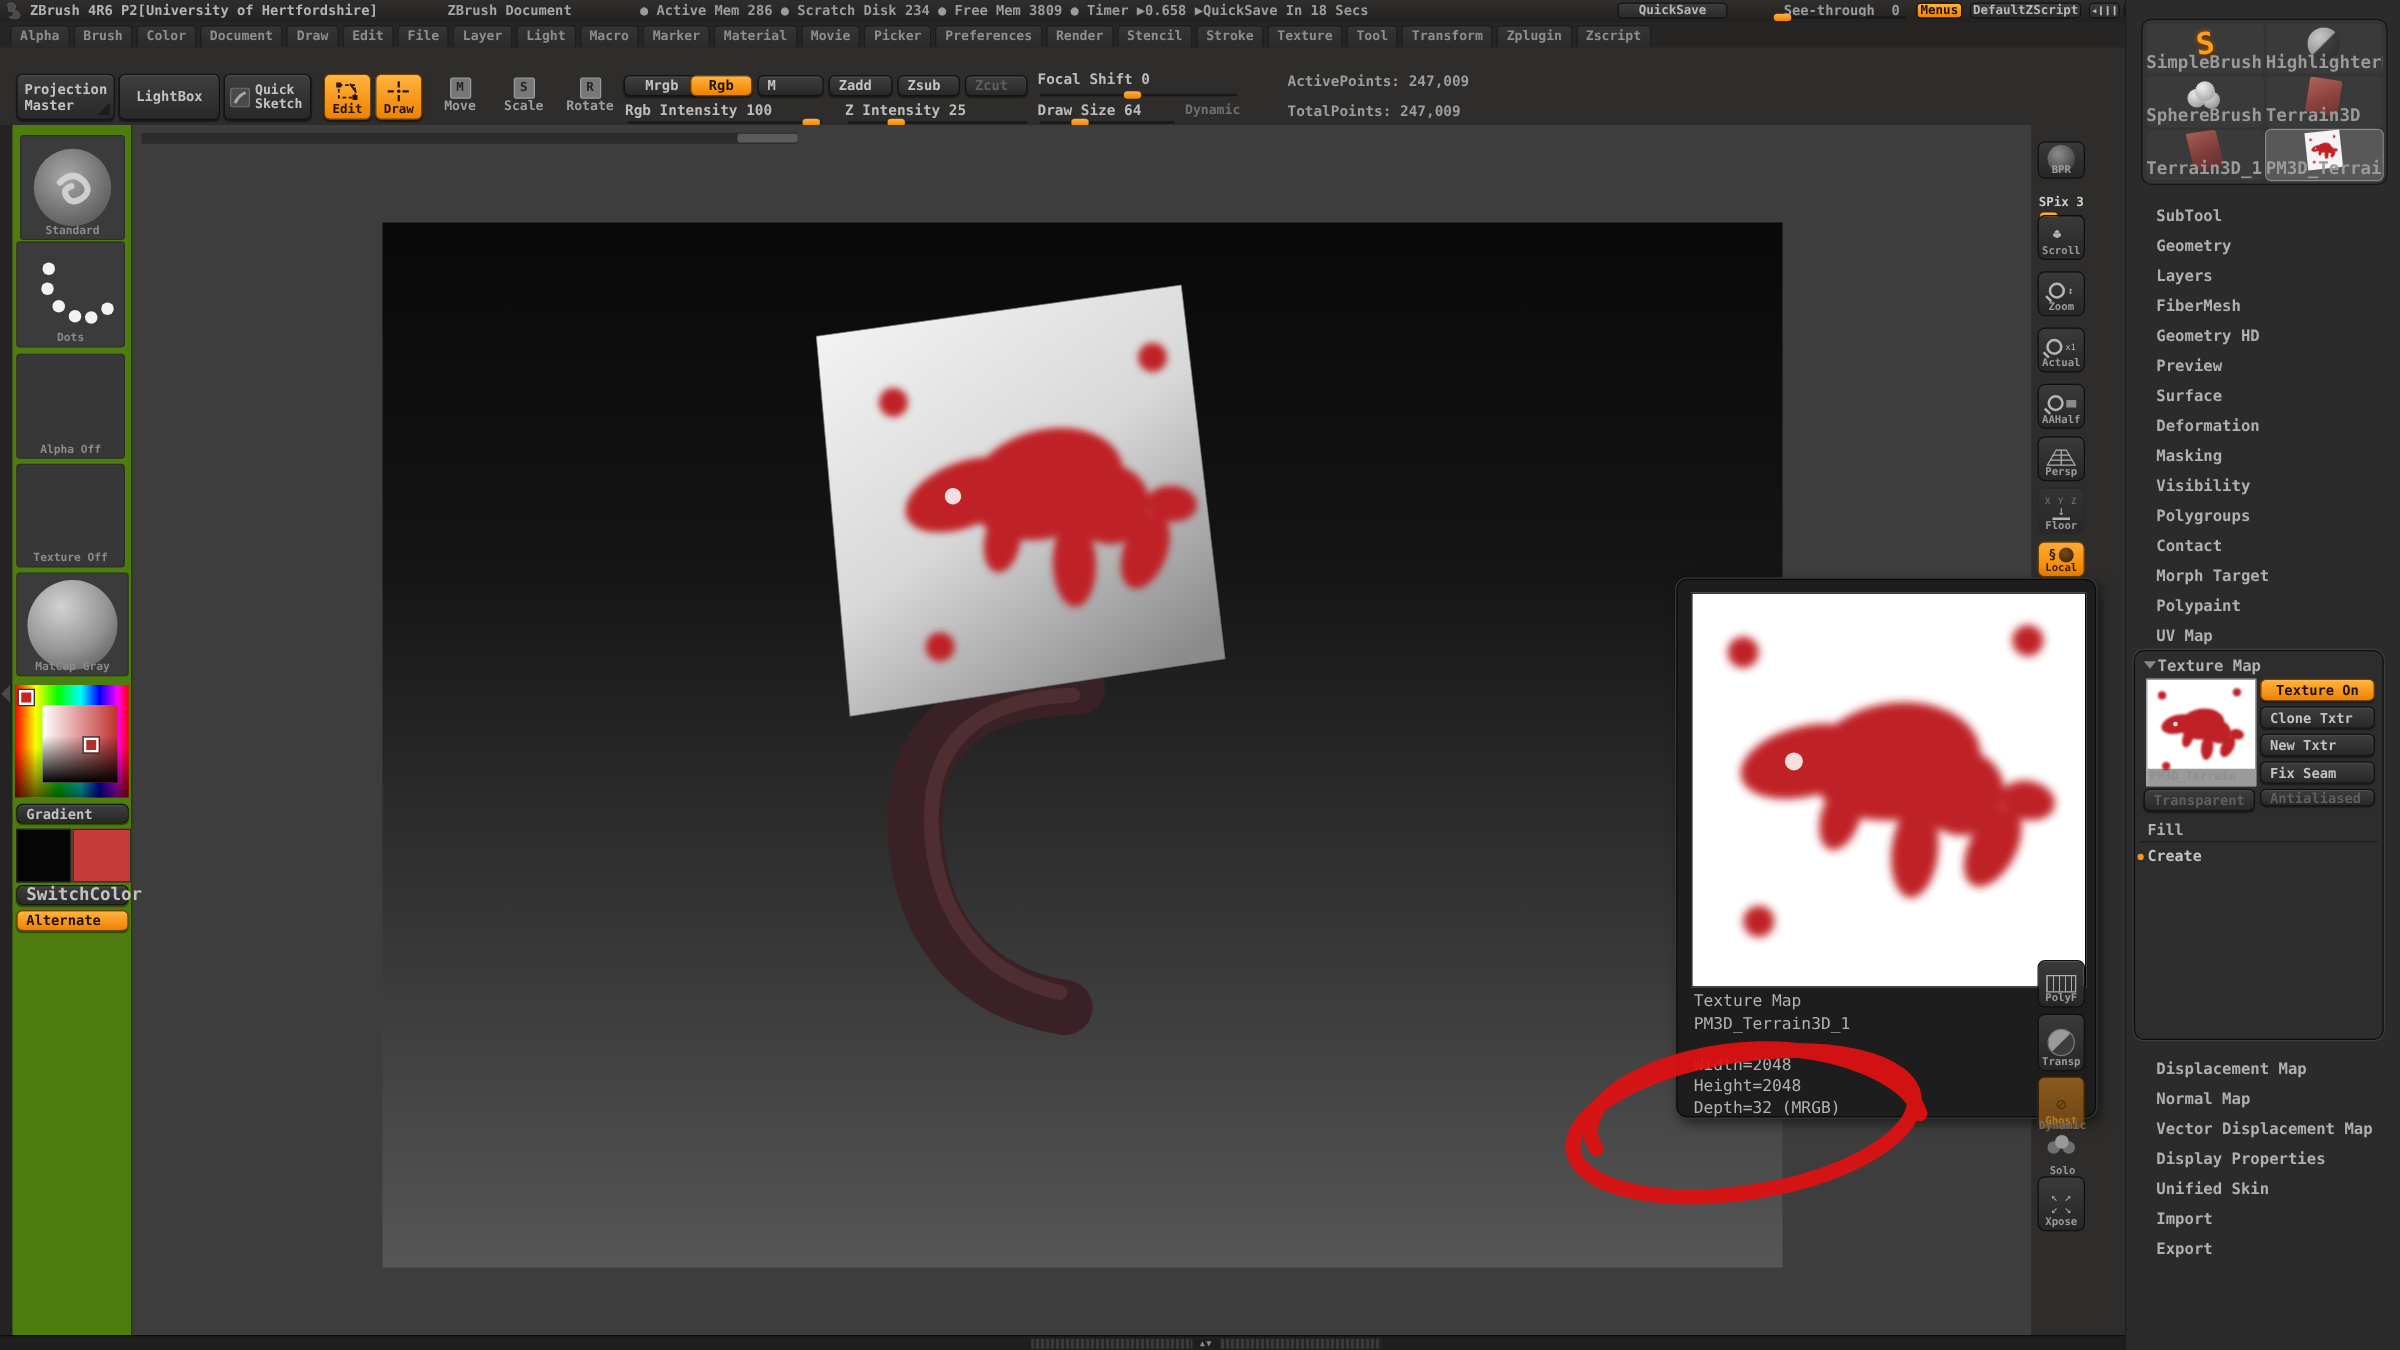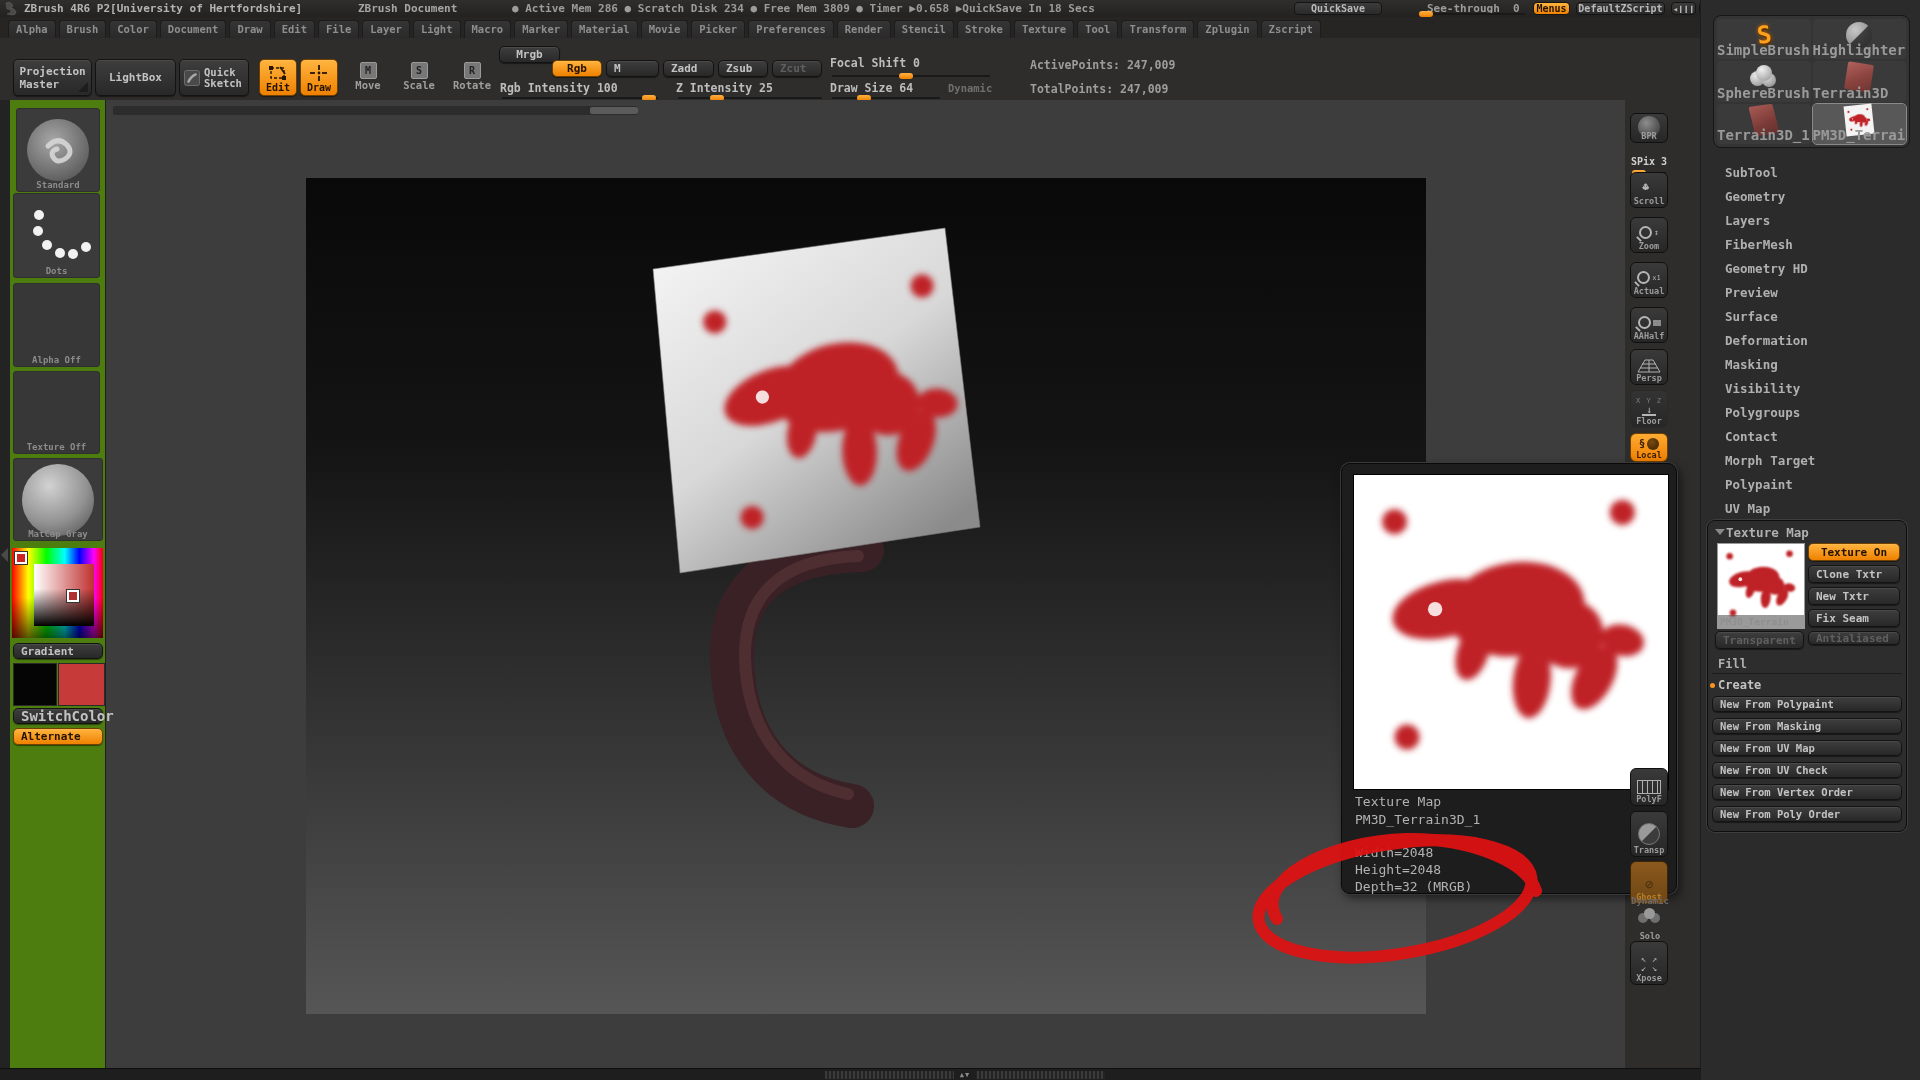--- a/index.html
+++ b/index.html
@@ -232,21 +232,21 @@
     </div>
     <div class="abs" style="left:398px;top:24px;width:42px;height:34px;display:flex;flex-direction:column;align-items:center;cursor:pointer">
       <span class="keybox">S</span>
       <span class="lbl" style="position:static;color:#9e9e9e;font-size:10.5px">Scale</span>
     </div>
     <div class="abs" style="left:450px;top:24px;width:44px;height:34px;display:flex;flex-direction:column;align-items:center;cursor:pointer">
       <span class="keybox">R</span>
       <span class="lbl" style="position:static;color:#9e9e9e;font-size:10.5px">Rotate</span>
     </div>
 
-    <div class="btn abs" style="left:499px;top:8px;width:61px;height:17px">
+    <div class="btn abs" style="left:499px;top:22px;width:61px;height:17px">
       <span>Mrgb</span>
       </div>
     <div class="btn orange abs" style="left:552px;top:22px;width:50px;height:17px">
       <span>Rgb</span>
       </div>
     <div class="btn abs left" style="left:606px;top:22px;width:53px;height:17px">
       <span>M</span>
       </div>
     <div class="btn abs left" style="left:663px;top:22px;width:51px;height:17px">
       <span>Zadd</span>
@@ -543,31 +543,32 @@
       <div class="btn dim abs left" style="left:7px;top:110px;width:89px;height:18px">
         <span>Transparent</span>
         </div>
       <div class="btn dim abs left" style="left:100px;top:110px;width:92px;height:14px">
         <span>Antialiased</span>
         </div>
       <div style="position:absolute;left:10px;top:136px;font-size:12px;font-weight:bold;color:#b0b0b0;cursor:pointer">Fill</div>
       <div style="position:absolute;left:4px;top:152px;width:190px;border-top:1px solid #1c1c1c"></div>
       <span style="position:absolute;left:2px;top:162px;width:5px;height:5px;border-radius:50%;background:#f8941e"></span>
       <div style="position:absolute;left:10px;top:157px;font-size:12px;font-weight:bold;color:#c4c4c4;cursor:pointer">Create</div>
-      <div class="createbtns" style="left:4px;top:175px;width:190px">
-
-      <div class="btn left">New From Polypaint</div>
-          <div class="btn left">New From Masking</div>
-          <div class="btn left">New From UV Map</div>
-          <div class="btn left">New From UV Check</div>
-          <div class="btn left">New From Vertex Order</div>
-          <div class="btn left">New From Poly Order</div>
-        </div>
-    </div>
-
+    </div>
+
+    <div class="pal-list" style="top:842px">
+
+    <div class="pal-section">Displacement Map</div>
+        <div class="pal-section">Normal Map</div>
+        <div class="pal-section">Vector Displacement Map</div>
+        <div class="pal-section">Display Properties</div>
+        <div class="pal-section">Unified Skin</div>
+        <div class="pal-section">Import</div>
+        <div class="pal-section">Export</div>
+      </div>
   </div>
 
   <div class="bottom-strip">
     <div class="grip">
       <span class="mid">▲▼</span>
     </div>
   </div>
 
 </div>
 

